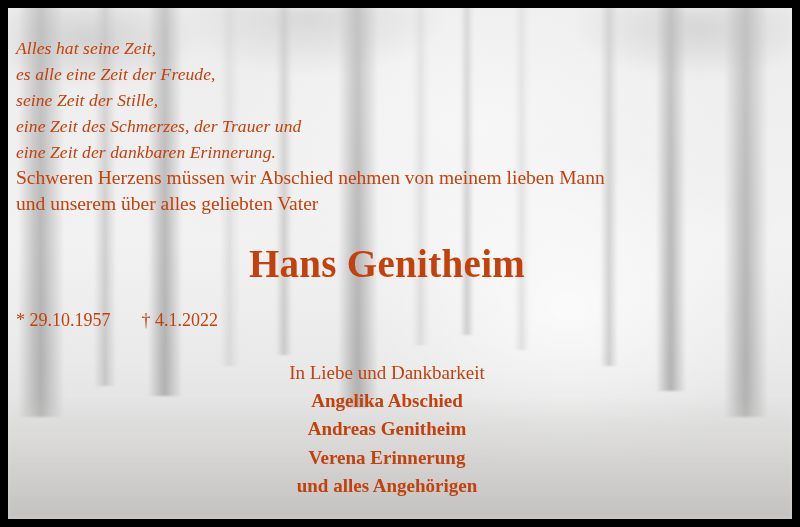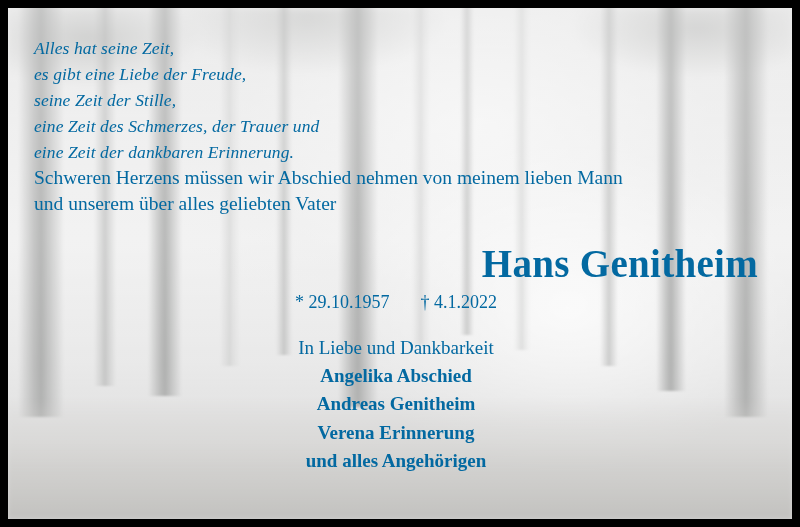--- a/index.html
+++ b/index.html
@@ -75,48 +75,48 @@
     background:
       linear-gradient(to bottom, rgba(255,255,255,0.62) 0%, rgba(255,255,255,0.5) 40%, rgba(255,255,255,0.45) 70%, rgba(255,255,255,0.55) 100%);
     z-index: 2;
   }
   #content {
     position: absolute;
     left: 8px; top: 8px;
     width: 784px; height: 390px;
     z-index: 3;
     box-sizing: border-box;
-    padding: 28px 34px 18px 26px;
-    color: #0369a1;
+    padding: 28px 34px 18px 8px;
+    color: #c2410c;
   }
   .verse {
     font-style: italic;
     font-size: 17.5px;
     line-height: 1.48;
     letter-spacing: 0.1px;
   }
   .intro {
     font-size: 19.5px;
     line-height: 1.33;
   }
   .name {
     margin-top: 24px;
-    text-align: right;
+    text-align: center;
     font-size: 39px;
     font-weight: bold;
     letter-spacing: 0.3px;
   }
   .dates {
-    margin-top: 6px;
-    text-align: center;
+    margin-top: 24px;
+    text-align: left;
     font-size: 18px;
   }
   .dates .sep { display: inline-block; width: 22px; }
   .mourners {
-    margin-top: 21px;
+    margin-top: 28px;
     text-align: center;
   }
   .mourners .lead {
     font-size: 19px;
     line-height: 1.45;
   }
   .mourners .person {
     font-size: 19px;
     font-weight: bold;
     line-height: 1.5;
@@ -143,21 +143,21 @@
     <div class="trunk" style="left:716px; width:44px; bottom:20%;"></div>
     <div id="ground"></div>
   </div>
 
   <div id="wash"></div>
 
   <div id="content">
 
     <div class="verse">
       <div>Alles hat seine Zeit,</div>
-      <div>es gibt eine Liebe der Freude,</div>
+      <div>es alle eine Zeit der Freude,</div>
       <div>seine Zeit der Stille,</div>
       <div>eine Zeit des Schmerzes, der Trauer und</div>
       <div>eine Zeit der dankbaren Erinnerung.</div>
     </div>
 
     <div class="intro">
       <div>Schweren Herzens müssen wir Abschied nehmen von meinem lieben Mann</div>
       <div>und unserem über alles geliebten Vater</div>
     </div>
 

